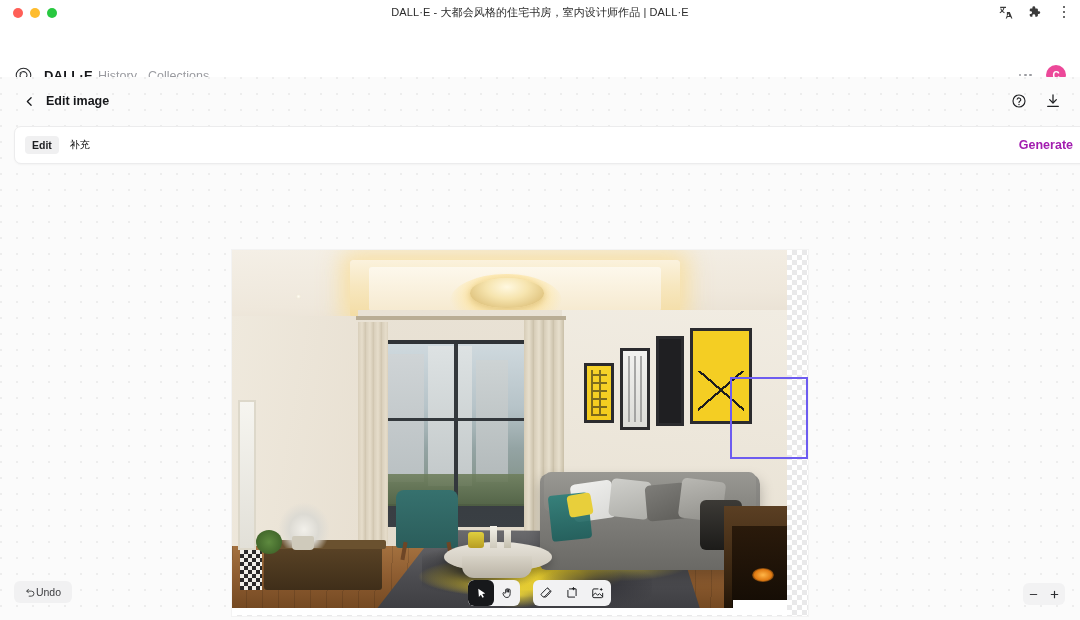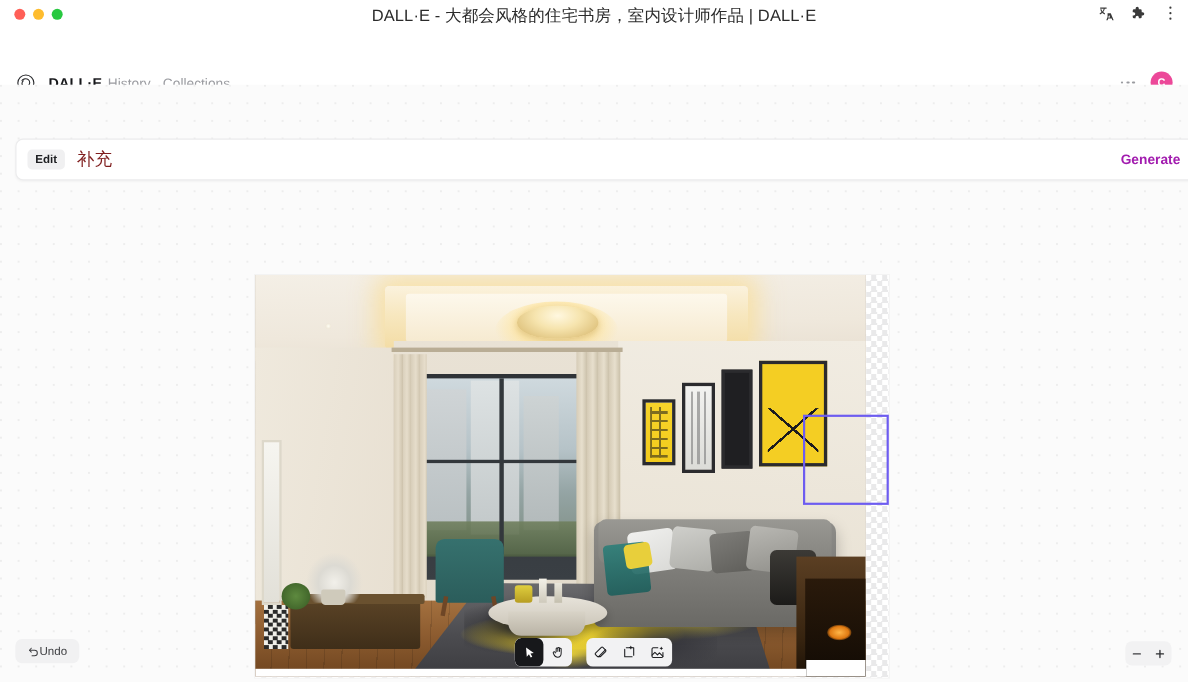--- a/index.html
+++ b/index.html
@@ -17,21 +17,21 @@
     background:#ffffff;
     display:flex; align-items:center;
   }
   .traffic { position:absolute; left:13px; top:8px; display:flex; gap:7px; }
   .dot { width:10px; height:10px; border-radius:50%; }
   .dot.red{background:#ff5f57;}
   .dot.yellow{background:#febc2e;}
   .dot.green{background:#28c840;}
   .browser-title {
     position:absolute; left:0; right:0; top:5px;
-    text-align:center; font-size:15px; color:#2b2b2b;
+    text-align:center; font-size:11px; color:#2b2b2b;
     letter-spacing:.1px;
   }
   .chrome-icons { position:absolute; right:8px; top:4px; display:flex; align-items:center; gap:13px; }
   .chrome-ic { width:16px; height:16px; display:flex; align-items:center; justify-content:center; color:#3a3a3a; }
   .kebab { display:flex; flex-direction:column; gap:2.5px; align-items:center; }
   .kebab i { width:2.6px; height:2.6px; border-radius:50%; background:#3a3a3a; display:block; }
 
   
   .site-nav {
     position:absolute; left:0; top:25px; width:1080px; height:52px;
@@ -82,21 +82,21 @@
   .prompt-bar {
     position:absolute; left:14px; top:49px; width:1076px; height:38px;
     background:#ffffff; border:1px solid #ececed; border-radius:7px;
     box-shadow:0 1px 2px rgba(0,0,0,.035);
     display:flex; align-items:center;
   }
   .edit-chip {
     margin-left:10px; background:#f0f0f1; color:#1d1e21;
     font-size:10.5px; font-weight:700; padding:3px 7px; border-radius:4px;
   }
-  .prompt-text { margin-left:11px; font-size:16px; color:#7f1d1d; }
+  .prompt-text { margin-left:11px; font-size:10px; color:#000000; }
   .generate-btn {
     position:absolute; right:12px; top:9px;
     font-size:12.5px; font-weight:700; color:#a21caf;
     background:transparent; border:none; cursor:pointer; padding:2px 4px;
   }
 
   
   .canvas-wrap { position:absolute; left:0; top:96px; width:1080px; height:447px; }
 
   .img-frame {
@@ -379,20 +379,44 @@
           <i></i>
           <i></i>
           <i></i>
         </span>
       <span class="avatar">C</span>
     </div>
   </div>
 
   <div class="editor">
 
+    <div class="edit-header">
+      <span class="back-chevron">
+        <svg width="13" height="13" viewBox="0 0 24 24" fill="none" stroke="#17181b" stroke-width="2.3" stroke-linecap="round" stroke-linejoin="round">
+          <polyline points="15 5 8 12 15 19"></polyline>
+        </svg>
+      </span>
+      <span class="edit-title">Edit image</span>
+      <div class="header-tools">
+        <span class="htool">
+          <svg width="16" height="16" viewBox="0 0 24 24" fill="none" stroke="#1f2023" stroke-width="1.7">
+            <circle cx="12" cy="12" r="9"></circle>
+            <path d="M9.3 9.2a2.8 2.8 0 015.4 1c0 1.9-2.7 2.2-2.7 4" stroke-linecap="round"></path>
+            <circle cx="12" cy="17.2" r="1" fill="#1f2023" stroke="none"></circle>
+          </svg>
+        </span>
+        <span class="htool">
+          <svg width="16" height="16" viewBox="0 0 24 24" fill="none" stroke="#1f2023" stroke-width="1.9" stroke-linecap="round" stroke-linejoin="round">
+            <path d="M12 3v11"></path>
+              <polyline points="7 10 12 15 17 10"></polyline>
+              <path d="M4 20h16"></path>
+          </svg>
+        </span>
+      </div>
+    </div>
 
     <div class="prompt-bar">
       <span class="edit-chip">Edit</span>
       <span class="prompt-text" placeholder="补充">补充</span>
       <button class="generate-btn">Generate</button>
     </div>
 
     <div class="canvas-wrap">
       <div class="img-frame">
         <div class="photo">

